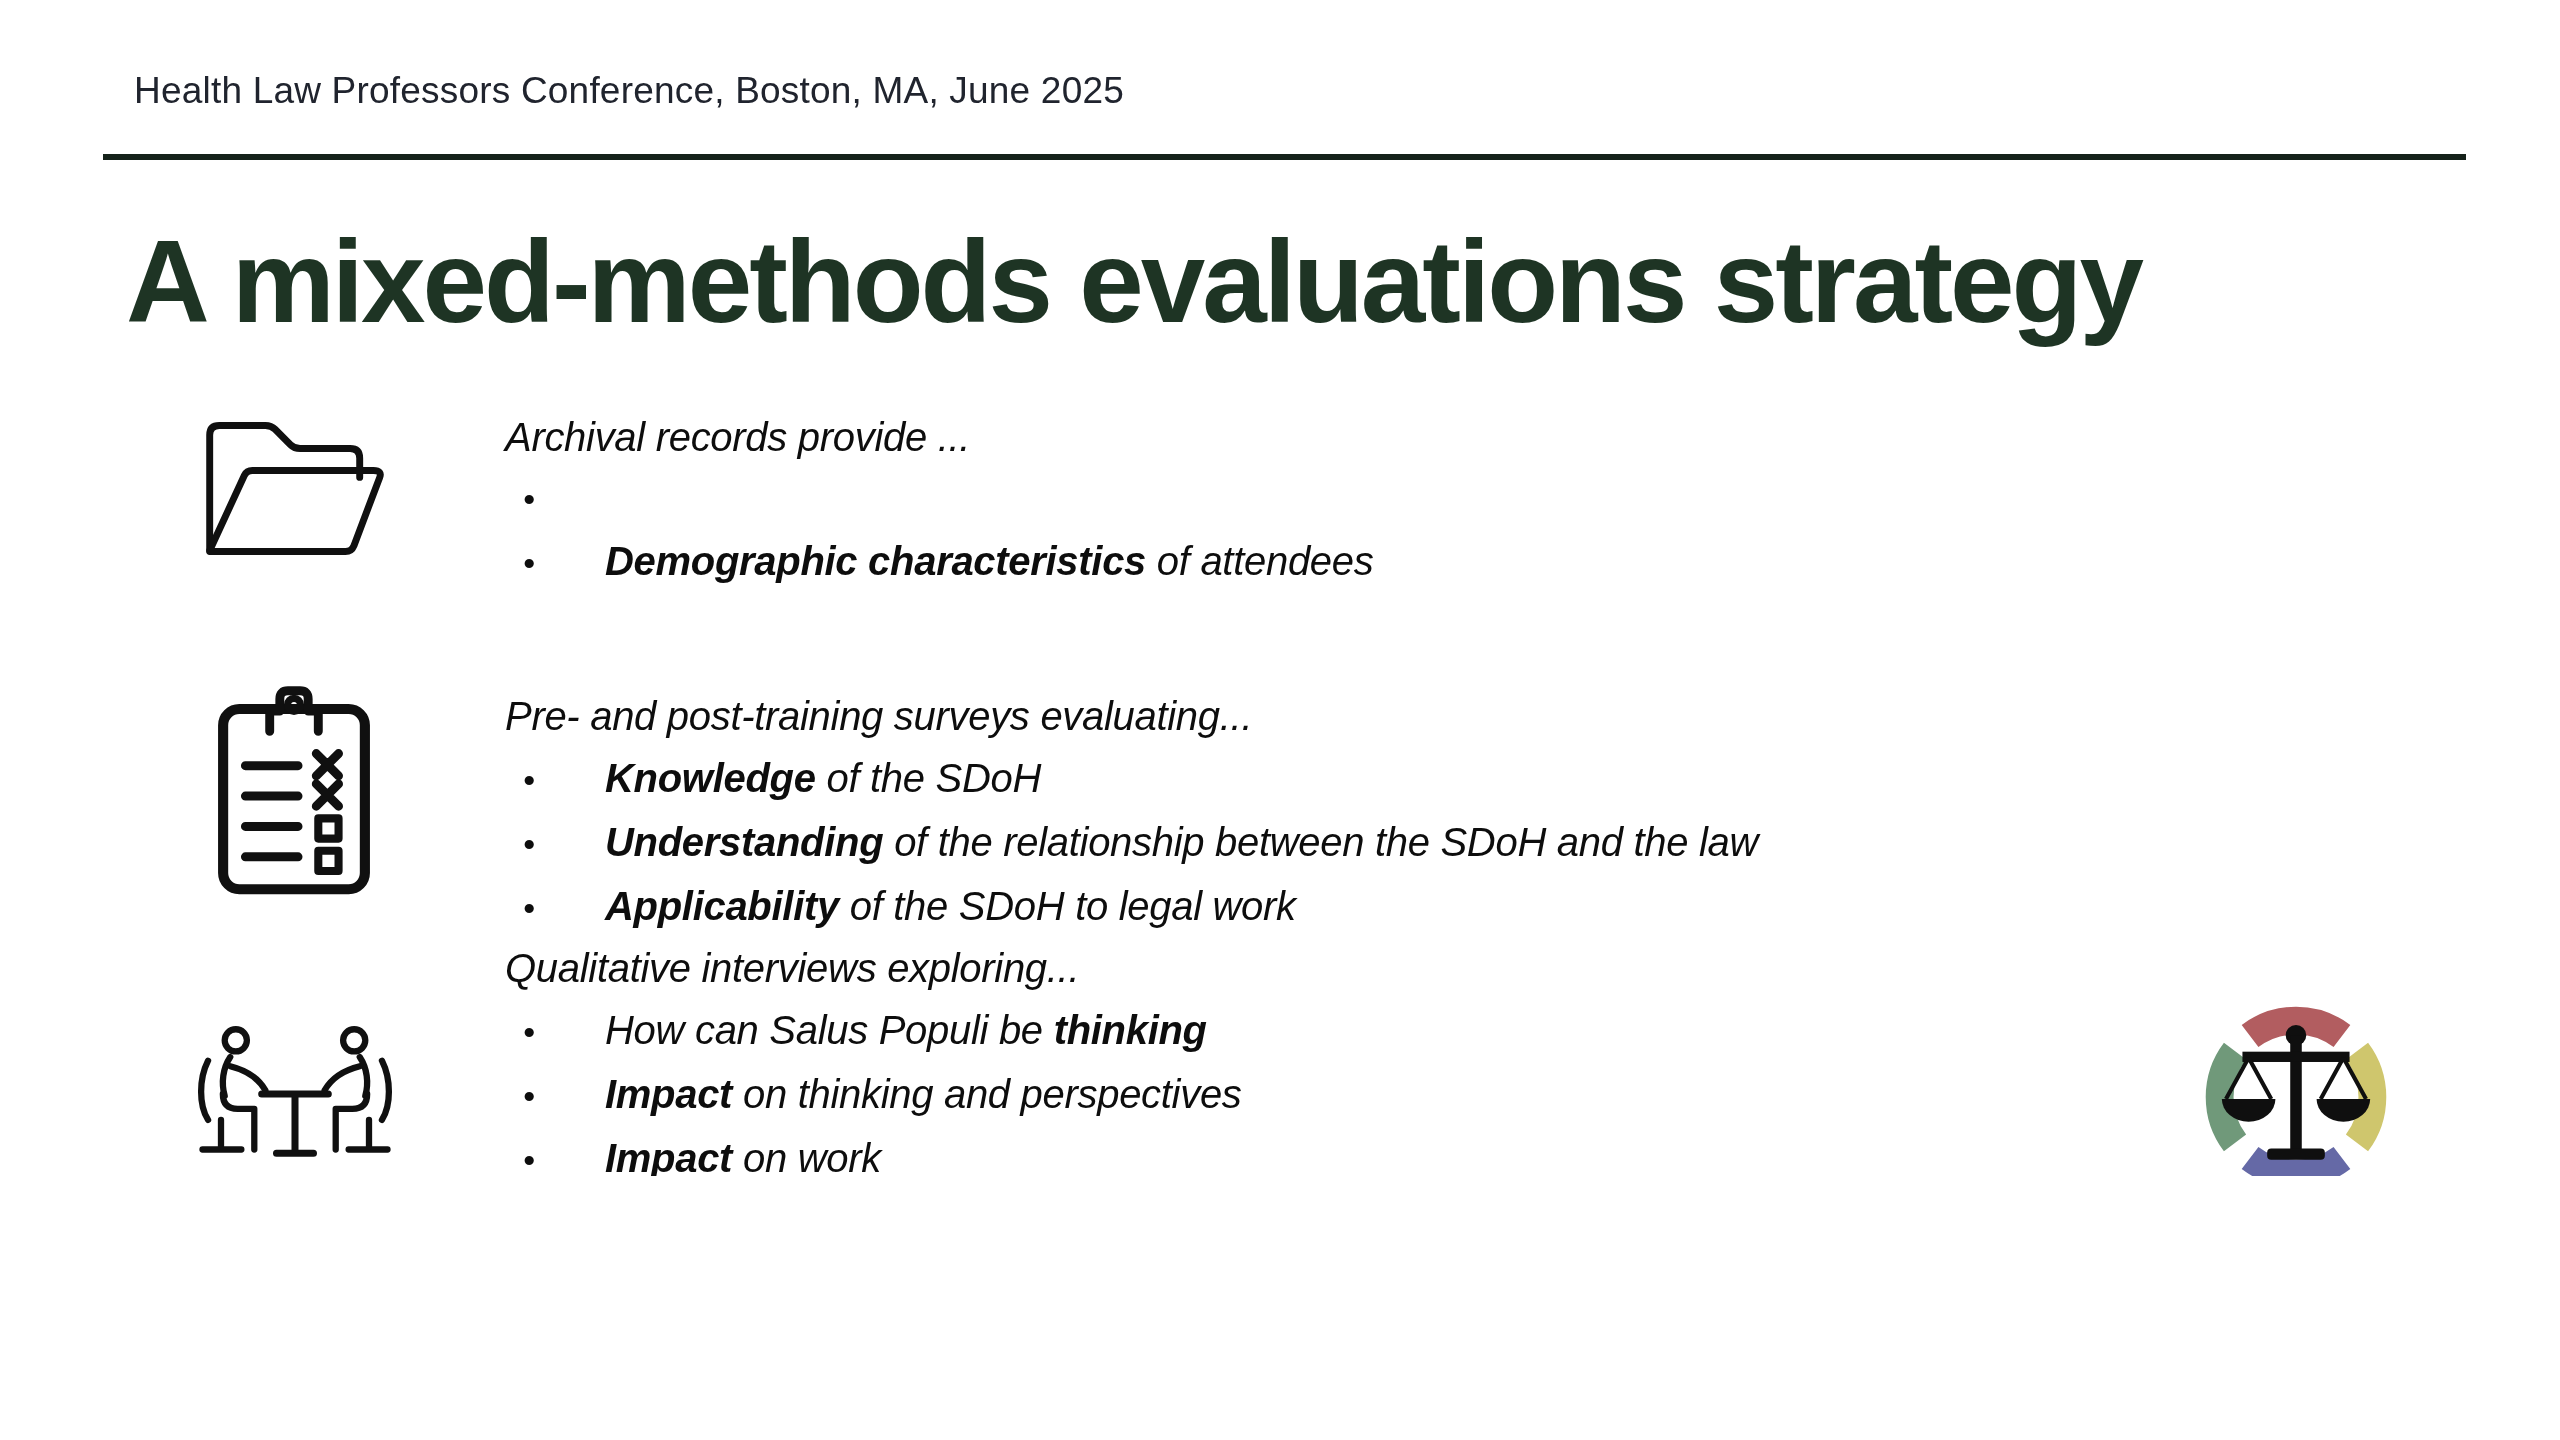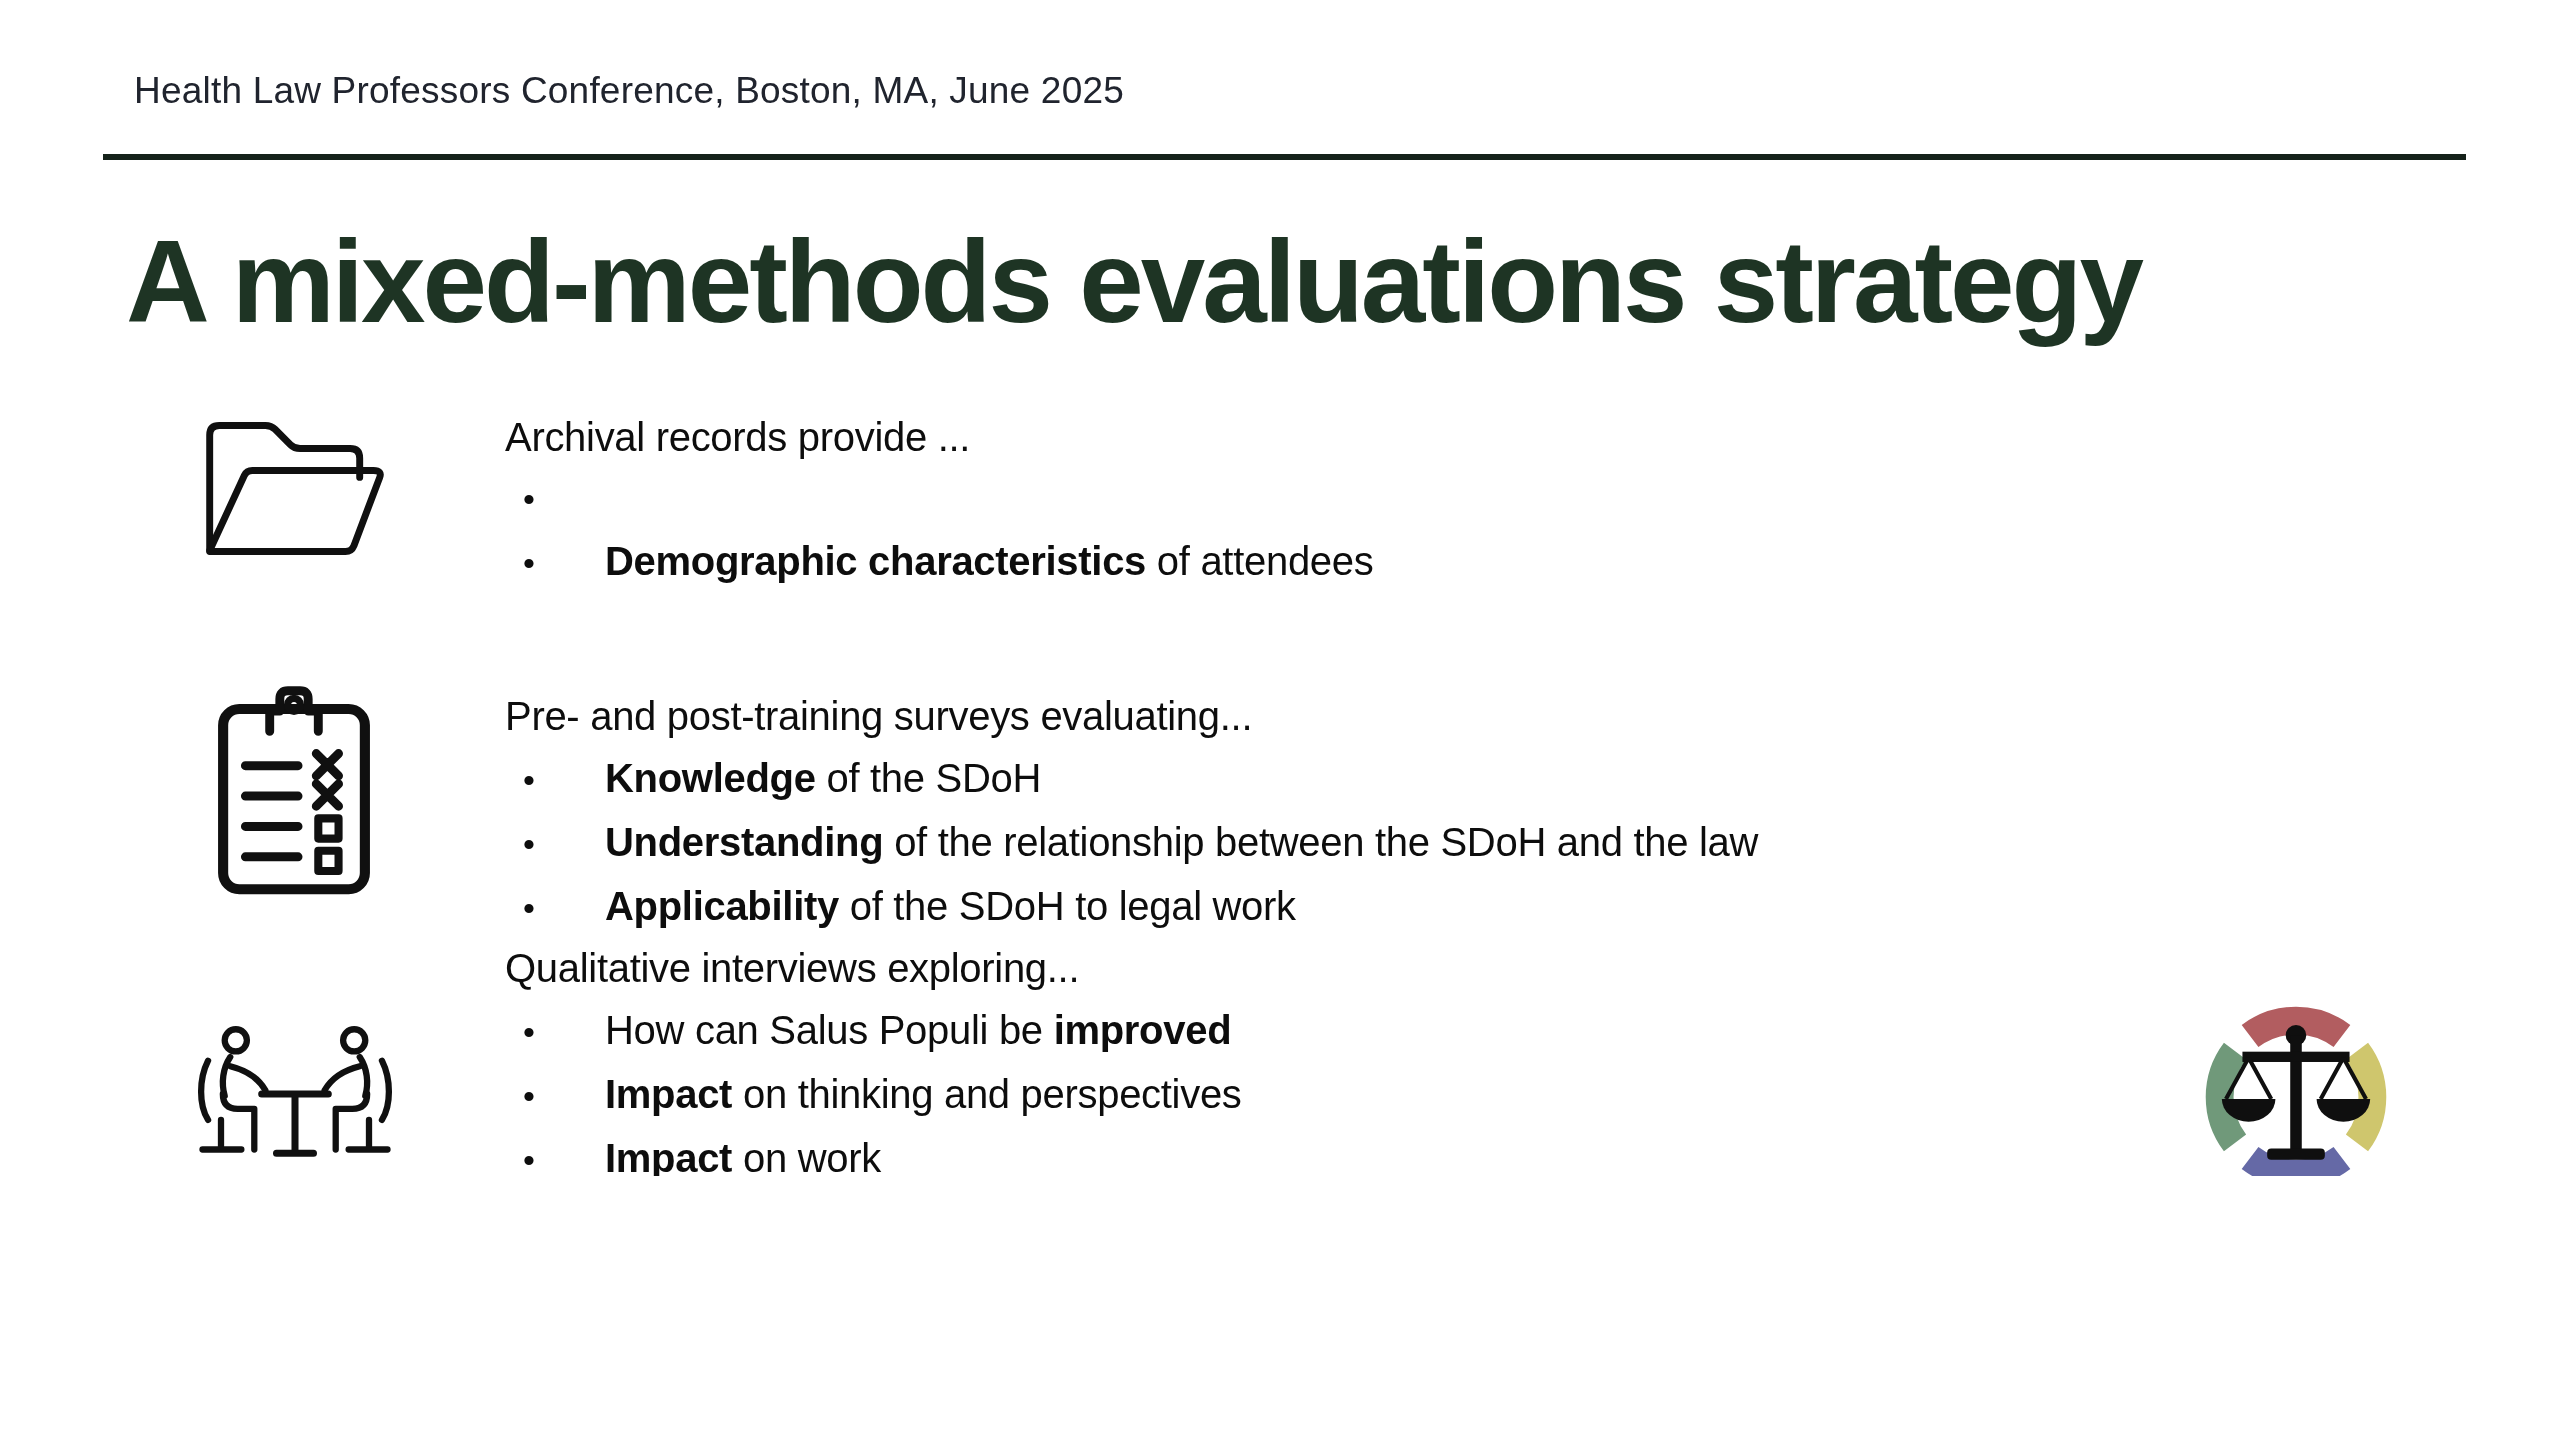--- a/index.html
+++ b/index.html
@@ -29,20 +29,21 @@
   .icon { position:absolute; }
   .icon-folder    { left:196px; top:412px;  width:212px; height:150px; }
   .icon-clipboard { left:213px; top:680px;  width:162px; height:220px; }
   .icon-interview { left:192px; top:1020px; width:206px; height:148px; }
 
   .txt {
     position:absolute; left:505px;
     color:var(--c-body,#0d0d0d);
     font-size:40px; line-height:62px; letter-spacing:-0.3px;
     white-space:nowrap;
+    font-style:italic;
   }
   .t1 { top:406px; }
   .t2 { top:685px; }
   .t3 { top:937px; }
   .lead { font-weight:400; }
   .bullets { list-style:none; }
   .bullets li { display:flex; align-items:baseline; }
   .dot { width:100px; padding-left:18px; font-size:34px; flex:0 0 auto; }
   .b { font-weight:700; }
 
@@ -115,21 +116,21 @@
       <path d="M15 54 V70 M5 70 H26"></path>
     </g>
     <use href="#person-chair" transform="translate(110,0) scale(-1,1)"></use>
     <path d="M37 40 H73 M55 40 V72 M45 72 H65" stroke-width="3.8"></path>
   </svg>
   <div class="txt t3">
     <div class="lead">Qualitative interviews exploring...</div>
     <ul class="bullets">
         <li>
           <span class="dot">•</span>
-          <span class="bt"><span>How can Salus Populi be </span><span class="b">improved</span></span>
+          <span class="bt"><span>How can Salus Populi be </span><span class="b">thinking</span></span>
         </li>
         <li>
           <span class="dot">•</span>
           <span class="bt"><span class="b">Impact</span><span> on thinking and perspectives</span></span>
         </li>
         <li>
           <span class="dot">•</span>
           <span class="bt"><span class="b">Impact</span><span> on work</span></span>
         </li>
       </ul>

